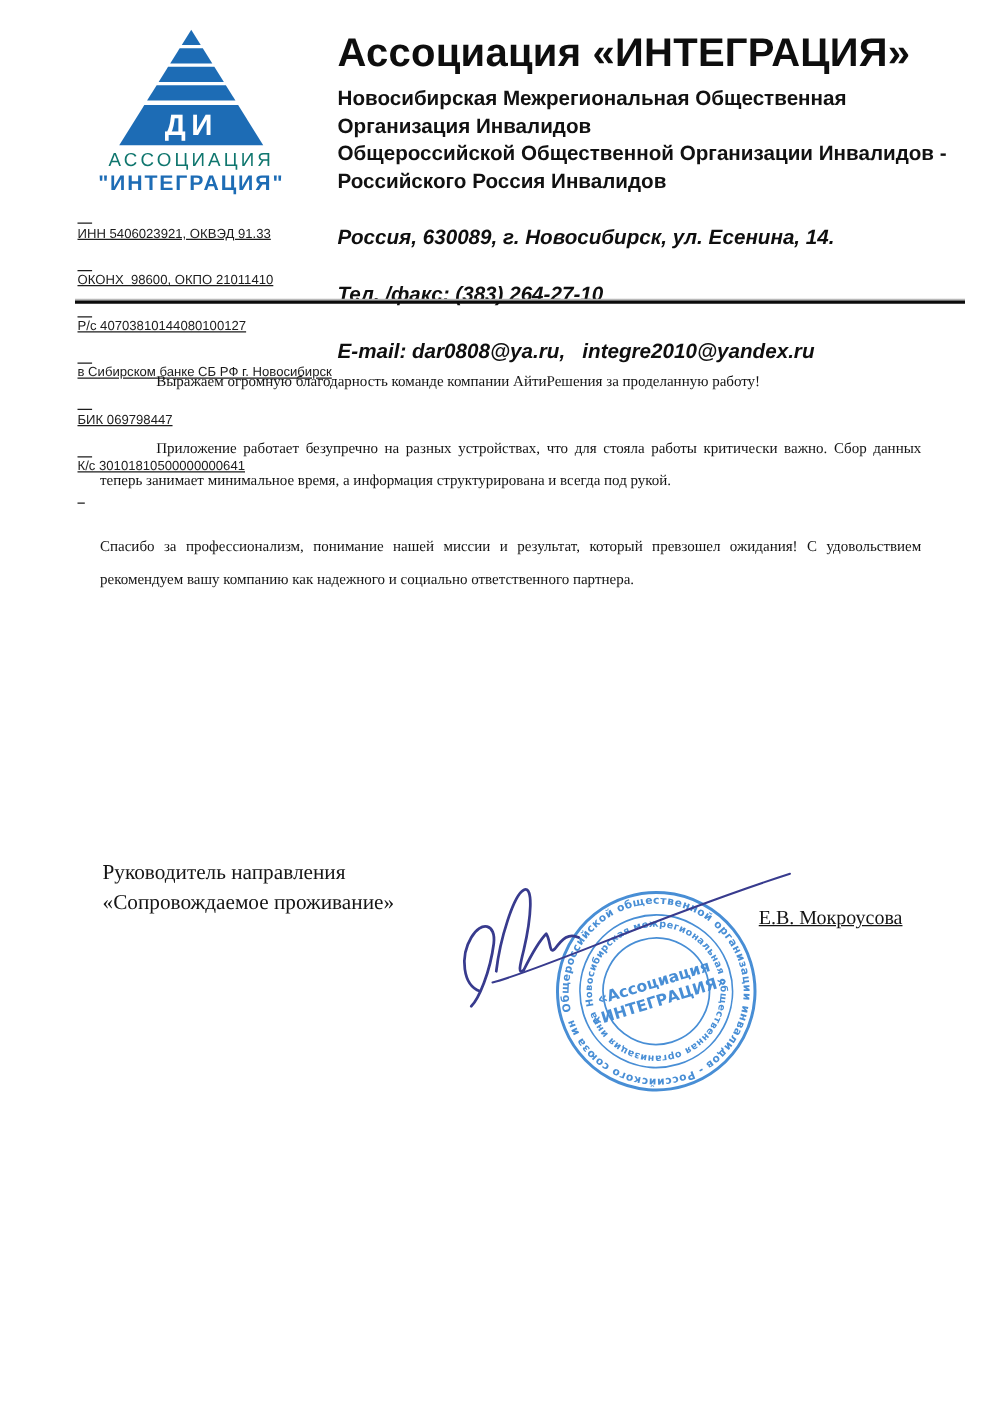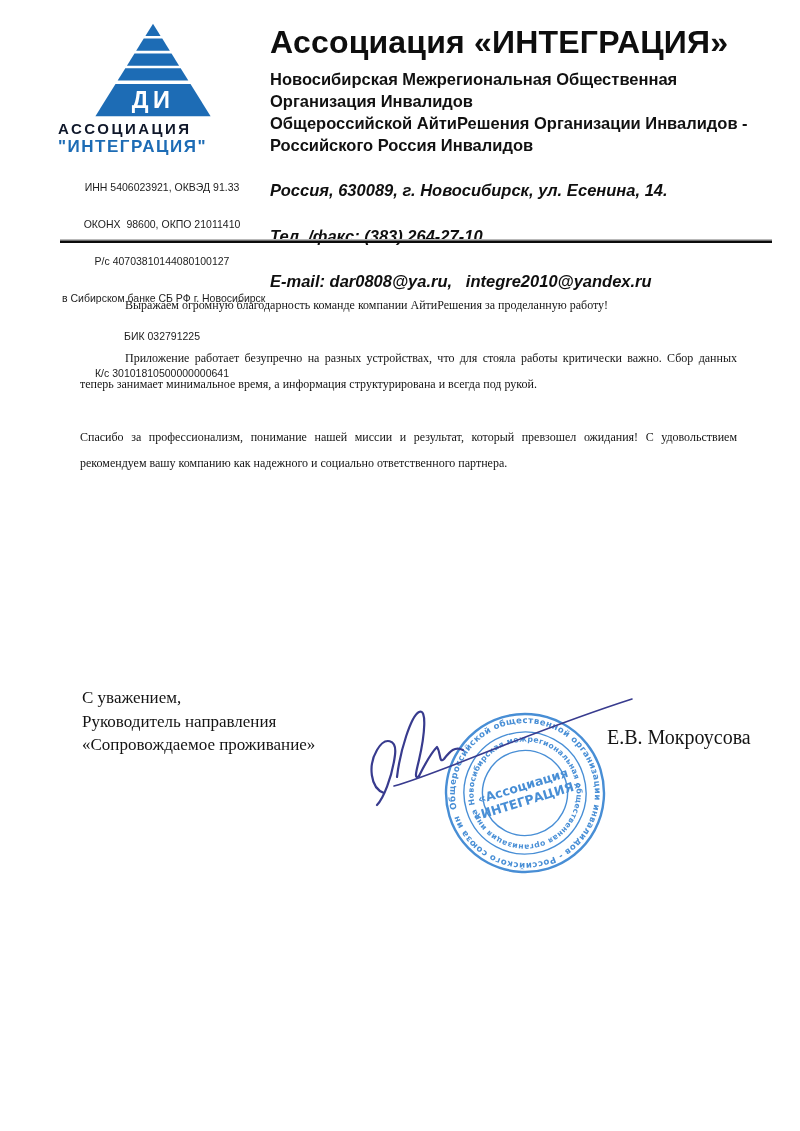--- a/index.html
+++ b/index.html
@@ -8,35 +8,35 @@
     position:relative;
     width:800px; height:1131px;
     margin:0 auto;
     background:#ffffff;
     font-family:"Liberation Sans", sans-serif;
     color:#161616;
     overflow:hidden;
   }
 
   
-  .logo-block { position:absolute; left:58px; top:22px; width:190px; }
+  .logo-block { position:absolute; left:58px; top:22px; width:190px; text-align:center; }
   .logo-svg { display:block; margin:0 auto; }
   .logo-caption1 {
     margin-top:2px;
     font-size:15px; letter-spacing:2.5px;
-    color:#0f172a; font-weight:700;
+    color:#0f766e; font-weight:400;
   }
   .logo-caption2 {
     font-size:17px; letter-spacing:1.5px;
     color:#1d6cb5; font-weight:700;
   }
   .requisites {
     position:absolute; left:62px; top:156px; width:200px;
     font-size:10.5px; line-height:12.4px; color:#1c1c1c;
-    text-align:center; white-space:pre;
+    text-align:left; white-space:pre;text-decoration:underline;
   }
 
   
   .header-block { position:absolute; left:270px; top:24px; width:510px; }
   .org-title { font-size:32px; font-weight:700; color:#0e0e0e; letter-spacing:0.2px; }
   .org-subtitle { margin-top:7px; font-size:16.5px; font-weight:700; line-height:22px; color:#111; }
   .contact-block { margin-top:15px; font-style:italic; font-weight:700; font-size:16.5px; color:#0f0f0f; }
   .contact-address { margin-bottom:7px; }
   .contact-line { line-height:21.5px;margin-top:24px; }
   .contact-email { white-space:pre; }
@@ -60,21 +60,21 @@
 
   
   .closing-block {
     position:absolute; left:82px; top:686px;
     font-family:"Liberation Serif", serif;
     font-size:17px; line-height:23.5px; color:#141414;
   }
   .signee-name {
     position:absolute; left:607px; top:726px;
     font-family:"Liberation Serif", serif;
-    font-size:20px; color:#141414;
+    font-size:16px; color:#141414;text-decoration:underline;
   }
   .stamp-box { position:absolute; left:441px; top:709px; width:168px; height:168px; opacity:0.88; z-index:2; }
   .sig-box { position:absolute; left:366px; top:689px; width:280px; height:128px; z-index:3; }
 </style>
 </head>
 <body>
 
 <div class="page">
 
   <div class="logo-block">
@@ -90,49 +90,48 @@
     </svg>
     <div class="logo-caption1">АССОЦИАЦИЯ</div>
     <div class="logo-caption2">"ИНТЕГРАЦИЯ"</div>
   </div>
 
   <div class="requisites">
     <div>ИНН 5406023921, ОКВЭД 91.33</div>
     <div>ОКОНХ  98600, ОКПО 21011410</div>
     <div>Р/с 40703810144080100127</div>
     <div>в Сибирском банке СБ РФ г. Новосибирск</div>
-    <div>БИК 032791225</div>
+    <div>БИК 069798447</div>
     <div>К/с 30101810500000000641</div>
   </div>
 
   <div class="header-block">
     <div class="org-title">Ассоциация «ИНТЕГРАЦИЯ»</div>
     <div class="org-subtitle">
       <div>Новосибирская Межрегиональная Общественная</div>
       <div>Организация Инвалидов</div>
-      <div>Общероссийской АйтиРешения Организации Инвалидов -</div>
+      <div>Общероссийской Общественной Организации Инвалидов -</div>
       <div>Российского Россия Инвалидов</div>
     </div>
     <div class="contact-block">
       <div class="contact-line contact-address">Россия, 630089, г. Новосибирск, ул. Есенина, 14.</div>
       <div class="contact-line">Тел. /факс: (383) 264-27-10</div>
       <div class="contact-line contact-email">E-mail: dar0808@ya.ru,   integre2010@yandex.ru</div>
     </div>
   </div>
 
   <div class="rule"></div>
 
   <div class="body-text">
     <p class="para-indent">Выражаем огромную благодарность команде компании АйтиРешения за проделанную работу!</p>
     <p class="para-indent gap-before">Приложение работает безупречно на разных устройствах, что для стояла работы критически важно. Сбор данных теперь занимает минимальное время, а информация структурирована и всегда под рукой.</p>
     <p class="gap-before">Спасибо за профессионализм, понимание нашей миссии и результат, который превзошел ожидания! С удовольствием рекомендуем вашу компанию как надежного и социально ответственного партнера.</p>
   </div>
 
   <div class="closing-block">
-    <div>С уважением,</div>
     <div>Руководитель направления</div>
     <div>«Сопровождаемое проживание»</div>
   </div>
 
   <div class="signee-name">Е.В. Мокроусова</div>
 
   <svg class="stamp-box" viewBox="-84 -84 168 168">
     <defs>
       <path id="stamp-outer-path" d="M -70,0 A 70,70 0 1 1 70,0 A 70,70 0 1 1 -70,0"></path>
       <path id="stamp-inner-path" d="M -51.5,0 A 51.5,51.5 0 1 1 51.5,0 A 51.5,51.5 0 1 1 -51.5,0"></path>

